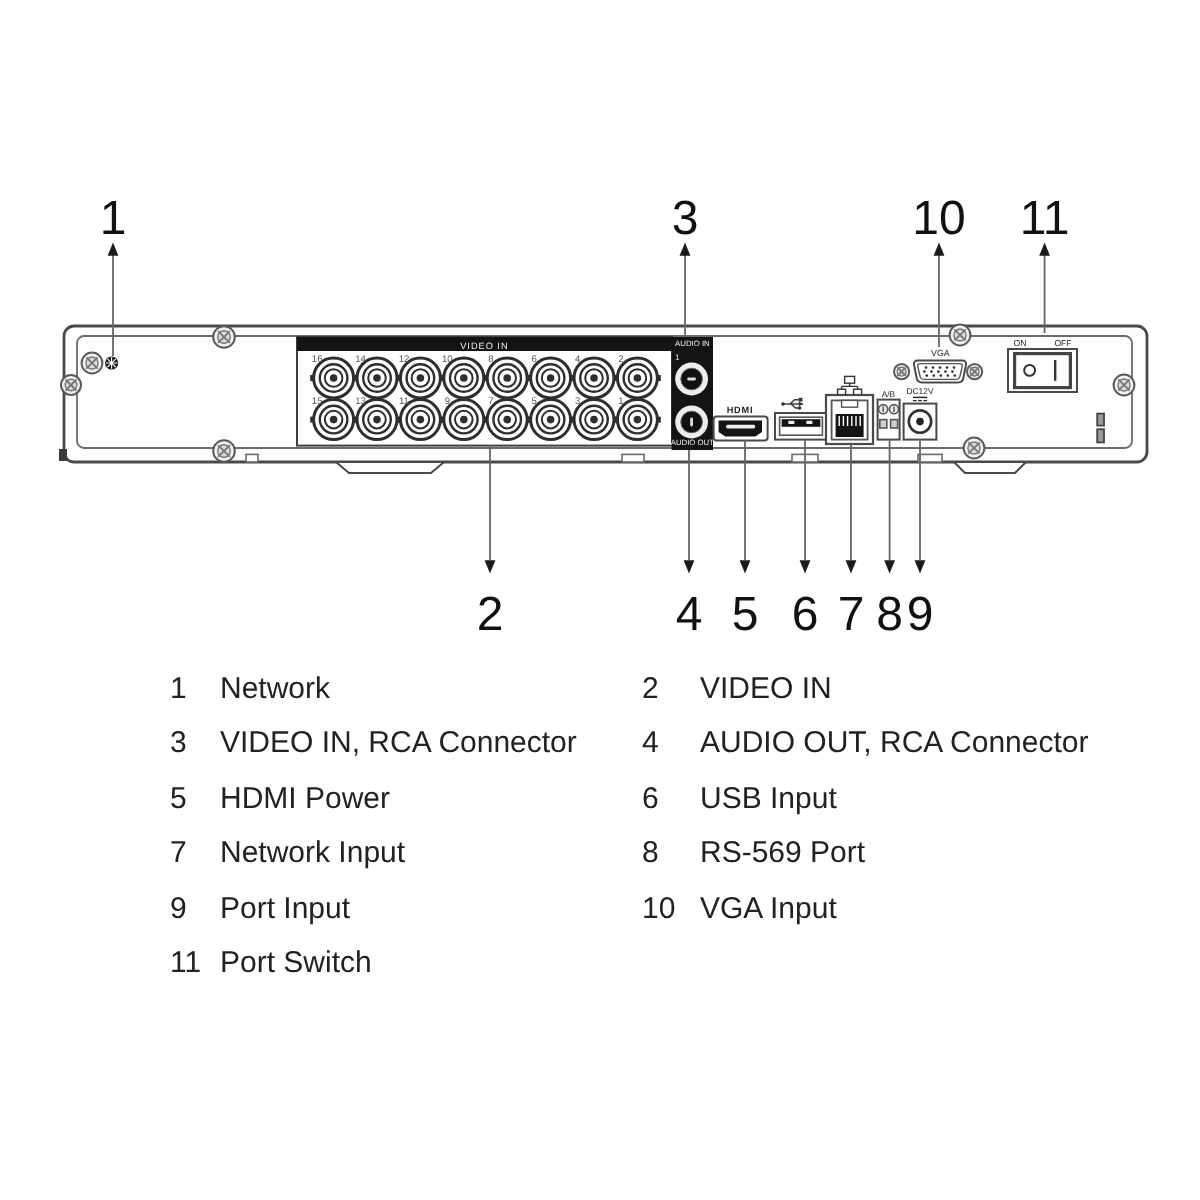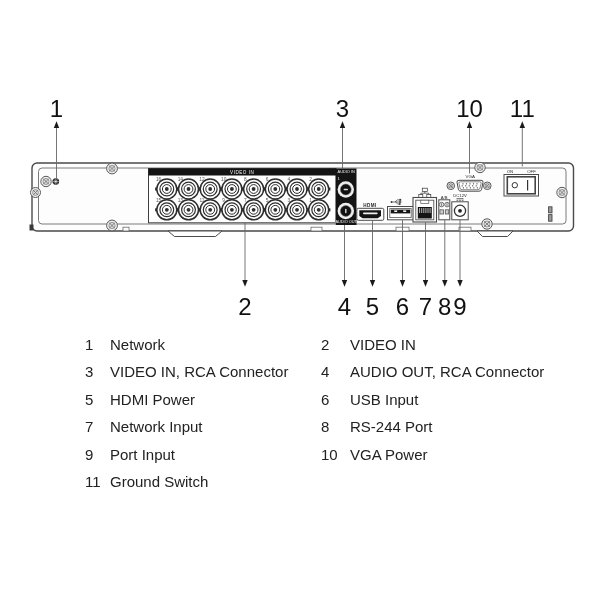--- a/index.html
+++ b/index.html
@@ -437,31 +437,31 @@
       <div class="lnum">5</div>
       <div class="llabel">HDMI Power</div>
       <div class="lnum">6</div>
       <div class="llabel">USB Input</div>
     </div>
 
     <div class="lrow">
       <div class="lnum">7</div>
       <div class="llabel">Network Input</div>
       <div class="lnum">8</div>
-      <div class="llabel">RS-244 Port</div>
+      <div class="llabel">RS-569 Port</div>
     </div>
 
     <div class="lrow">
       <div class="lnum">9</div>
       <div class="llabel">Port Input</div>
       <div class="lnum">10</div>
-      <div class="llabel">VGA Power</div>
+      <div class="llabel">VGA Input</div>
     </div>
 
     <div class="lrow">
       <div class="lnum">11</div>
-      <div class="llabel">Ground Switch</div>
+      <div class="llabel">Port Switch</div>
       <div class="lnum"></div>
       <div class="llabel"></div>
     </div>
   </div>
 
 </div>
 
 </body></html>

